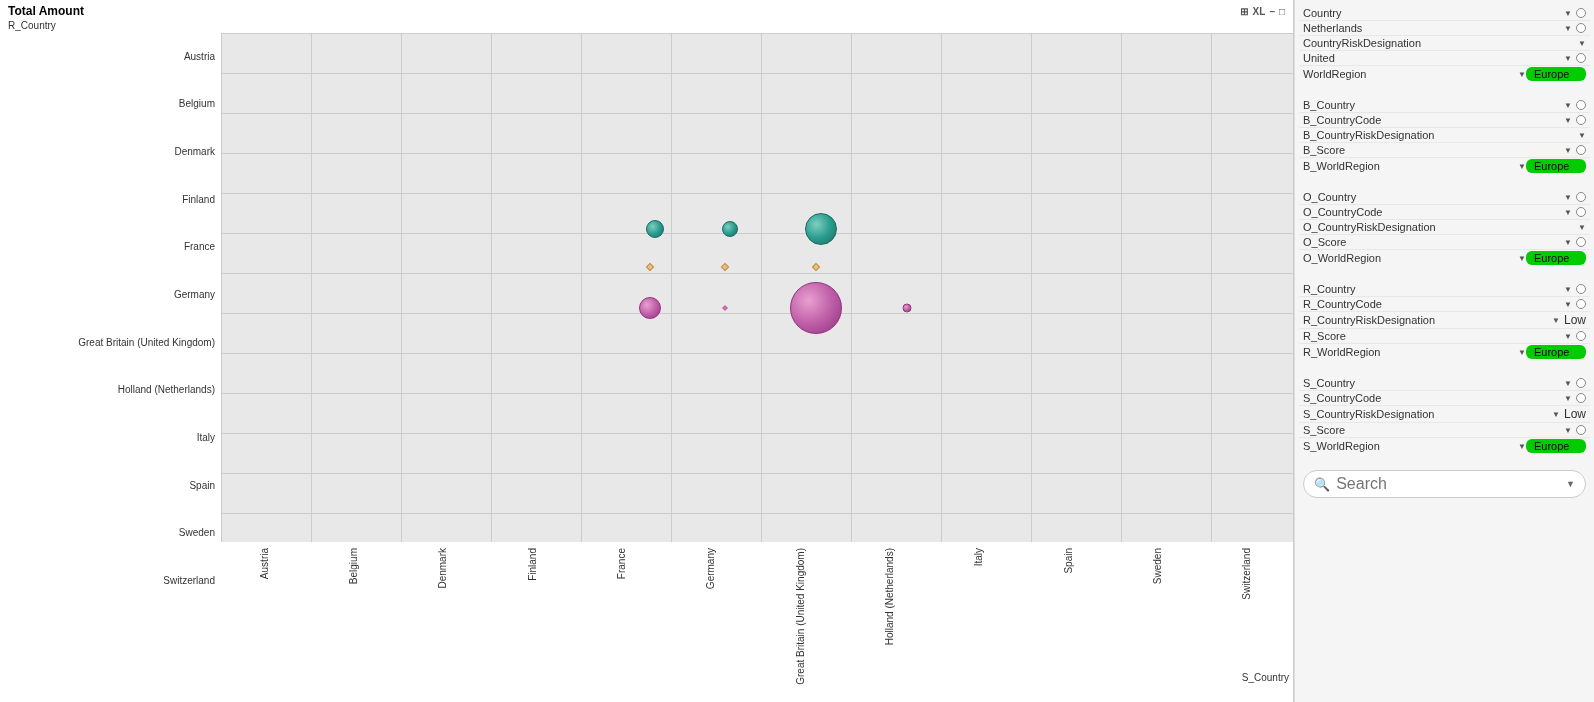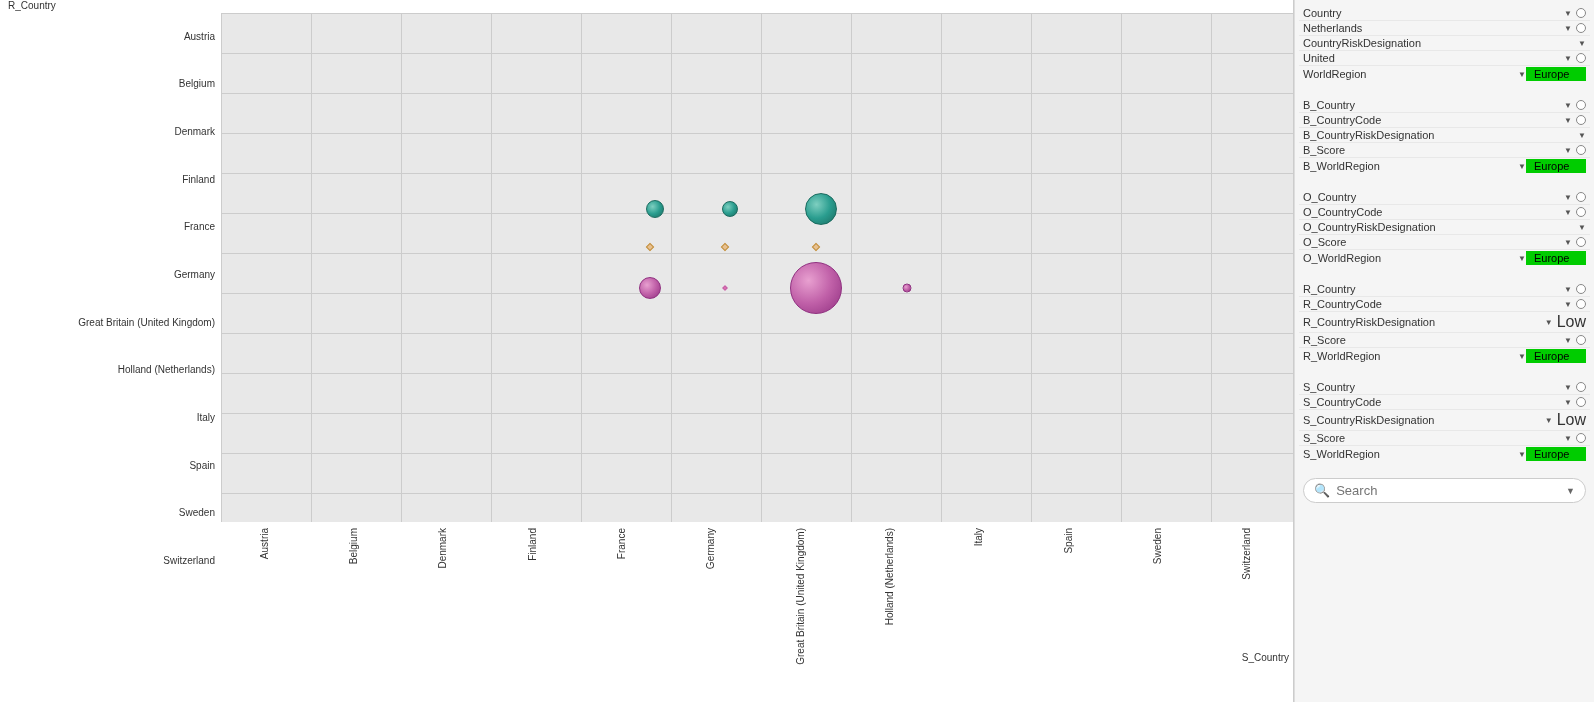--- a/index.html
+++ b/index.html
@@ -147,30 +147,31 @@
       color: #333;
     }
 
     .dropdown-arrow {
       font-size: 8px;
       color: #555;
       margin-left: 2px;
     }
 
     .filter-value {
-      font-size: 16px;
+      font-size: 12px;
       color: #333;
     }
 
     .filter-value-green {
       background: #00cc00;
       color: #000;
       font-size: 11px;
       padding: 1px 8px;
       min-width: 60px;
+      border-radius: 6px;
     }
 
     .filter-radio {
       width: 10px;
       height: 10px;
       border-radius: 50%;
       border: 1px solid #888;
       margin-left: 4px;
       background: #fff;
     }
@@ -192,35 +193,44 @@
 
     .search-icon {
       color: #888;
       font-size: 13px;
     }
 
     .search-input {
       border: none;
       outline: none;
       background: transparent;
-      font-size: 13px;
+      font-size: 16px;
       color: #0369a1;
       flex: 1;
     }
 
     .search-dropdown-arrow {
       font-size: 9px;
       color: #666;
     }
 
   </style>
 </head>
 <body>
 
 <div class="chart-area">
+  <div class="chart-title">
+    <span>Total Amount</span>
+    <div class="chart-title-icons">
+      <span>⊞</span>
+      <span>XL</span>
+      <span>–</span>
+      <span>□</span>
+    </div>
+  </div>
   <div class="chart-subtitle">R_Country</div>
 
   <div class="chart-inner">
     <div class="y-axis-labels">
       <span>Austria</span>
       <span>Belgium</span>
       <span>Denmark</span>
       <span>Finland</span>
       <span>France</span>
       <span>Germany</span>

